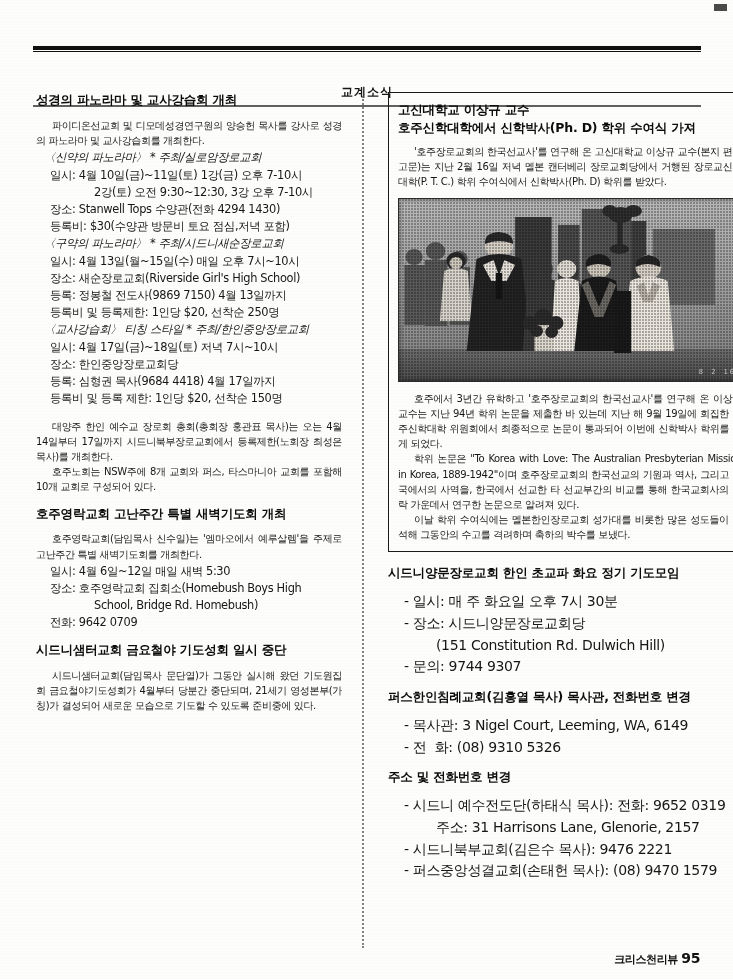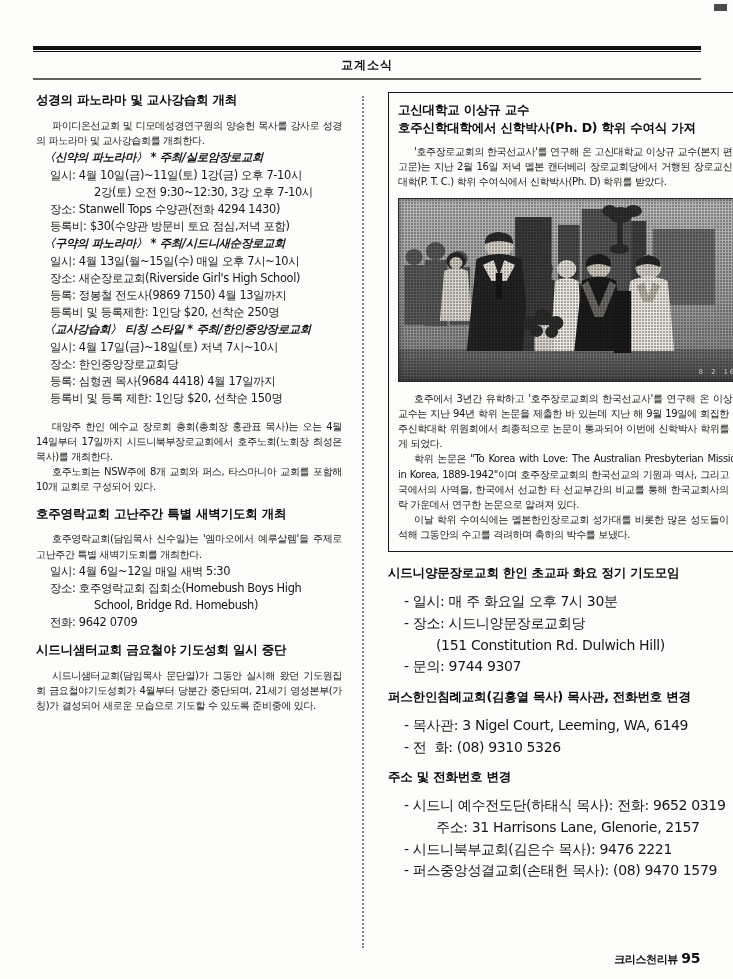--- a/index.html
+++ b/index.html
@@ -27,20 +27,21 @@
   .masthead{position:absolute;left:33px;top:46px;width:668px;}
   .rule-top{height:4px;background:#111;}
   .rule-top2{height:1px;background:#111;margin-top:1px;}
   .section-head{
     text-align:center;
     font-weight:bold;
     font-size:12px;
     letter-spacing:1px;
     padding:5px 0 4px;
     color:#151515;
+    margin-top:27px;
   }
   .rule-bot{height:2px;background:#3a3a3a;opacity:.8;}
   
   .col{position:absolute;top:92px;}
   .col-left{left:36px;width:306px;}
   .col-right{left:388px;width:364px;}
   .divider{
     position:absolute;left:362px;top:96px;width:0;height:852px;
     border-left:2px dotted #5a5a5a;opacity:.75;
   }
@@ -71,21 +72,21 @@
     padding-left:14px;
     text-indent:-0px;
     color:#161616;
     white-space:pre-wrap;
   }
   .dl.ind2{padding-left:58px;}
   .dl.hang{padding-left:14px;}
   .sub-title{
     font-size:11.4px;
     font-style:italic;
-    font-weight:bold;
+    font-weight:normal;
     letter-spacing:-.35px;
     padding-left:8px;
     line-height:1.55;
     color:#161616;
   }
   
   .feature-box{
     border:1.6px solid #1a1a1a;
     padding:8px 9px 9px 9px;
     margin-bottom:13px;
@@ -165,21 +166,21 @@
         <div class="dl hang">등록비 및 등록제한: 1인당 $20, 선착순 250명</div>
         <div class="sub-title">〈교사강습회〉 티칭 스타일 * 주최/한인중앙장로교회</div>
         <div class="dl hang">일시: 4월 17일(금)~18일(토) 저녁 7시~10시</div>
         <div class="dl hang">장소: 한인중앙장로교회당</div>
         <div class="dl hang">등록: 심형권 목사(9684 4418) 4월 17일까지</div>
         <div class="dl hang">등록비 및 등록 제한: 1인당 $20, 선착순 150명</div>
       </div>
     </div>
     <div class="art">
       <div class="body">
-        <p>대양주 한인 예수교 장로회 총회(총회장 홍관표 목사)는 오는 4월 14일부터 17일까지 시드니북부장로교회에서 호주노회(노회장 최성은 목사)를 개최한다.</p>
+        <p>대양주 한인 예수교 장로회 총회(총회장 홍관표 목사)는 오는 4월 14일부터 17일까지 시드니북부장로교회에서 등록제한(노회장 최성은 목사)를 개최한다.</p>
         <p>호주노회는 NSW주에 8개 교회와 퍼스, 타스마니아 교회를 포함해 10개 교회로 구성되어 있다.</p>
       </div>
     </div>
     <div class="art">
       <h2 class="art-title">호주영락교회 고난주간 특별 새벽기도회 개최</h2>
       <div class="body">
         <p>호주영락교회(담임목사 신수일)는 '엠마오에서 예루살렘'을 주제로 고난주간 특별 새벽기도회를 개최한다.</p>
       </div>
       <div class="details">
         <div class="dl hang">일시: 4월 6일~12일 매일 새벽 5:30</div>

